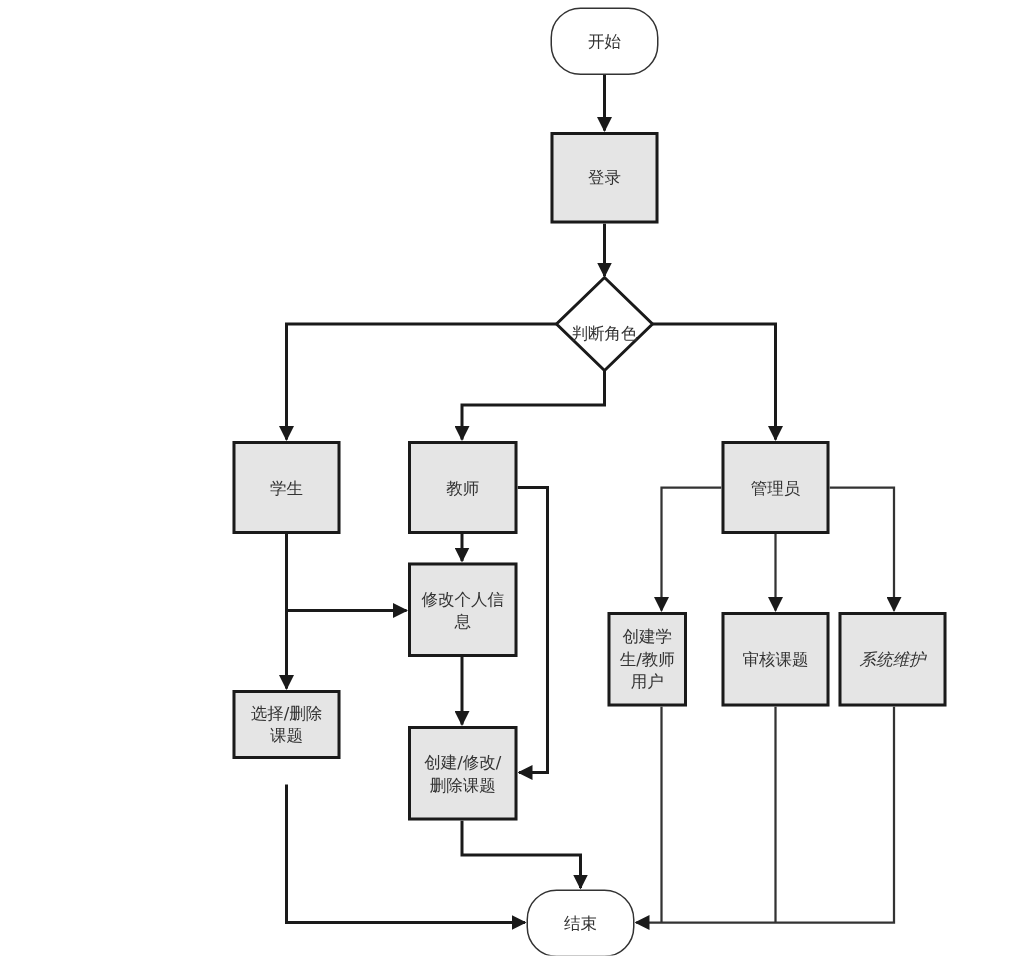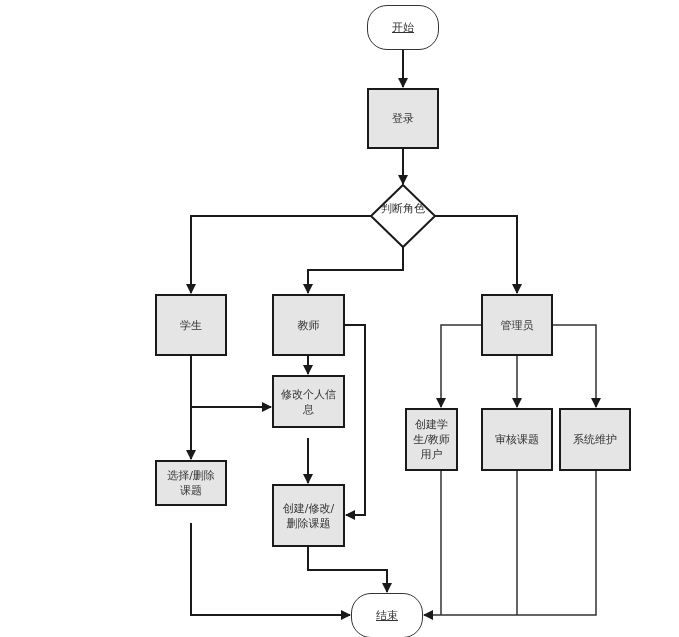--- a/index.html
+++ b/index.html
@@ -3,21 +3,21 @@
 <meta charset="utf-8">
 <style>
   html, body { margin: 0; padding: 0; background: #ffffff; }
   body { width: 679px; height: 637px; position: relative; overflow: hidden;
          font-family: "DejaVu Sans", "Liberation Sans", sans-serif; }
   svg { position: absolute; left: 0; top: 0; }
   .node { position: absolute; display: flex; align-items: center; justify-content: center;
           text-align: center; font-size: 11px; color: #333333; box-sizing: border-box;
           line-height: 15px; padding: 0 6px; }
   .rect { border: 2px solid #1a1a1a; background: #e5e5e5; }
-  .term { border: 1.5px solid #333333; background: #ffffff; border-radius: 20px; text-decoration: underline; }
+  .term { border: 1.5px solid #333333; background: #ffffff; border-radius: 20px; }
   .dlabel { position: absolute; display: flex; align-items: center; justify-content: center;
             font-size: 11px; color: #333333; }
 </style>
 </head>
 <body>
 
 <svg width="679" height="637" viewBox="0 0 679 637">
   <defs>
     <marker id="arr" markerWidth="10" markerHeight="10" refX="9" refY="5" orient="auto" markerUnits="userSpaceOnUse">
       <path d="M0,0 L10,5 L0,10 z" fill="#1a1a1a"></path>
@@ -49,55 +49,55 @@
 </svg>
 
 <div class="node term" style="left:367px;top:5px;width:72px;height:45px;">
   <span>开始</span>
 </div>
 
 <div class="node rect" style="left:367px;top:88px;width:72px;height:61px;">
   <span>登录</span>
 </div>
 
-<div class="dlabel" style="left:371px;top:197px;width:64px;height:22px;justify-content:center;">
+<div class="dlabel" style="left:371px;top:211px;width:64px;height:22px;justify-content:center;">
   <span>判断角色</span>
 </div>
 
 <div class="node rect" style="left:155px;top:294px;width:72px;height:62px;">
   <span>学生</span>
 </div>
 
 <div class="node rect" style="left:272px;top:294px;width:73px;height:62px;">
   <span>教师</span>
 </div>
 
 <div class="node rect" style="left:481px;top:294px;width:72px;height:62px;">
   <span>管理员</span>
 </div>
 
-<div class="node rect" style="left:272px;top:375px;width:73px;height:53px;justify-content:flex-end;">
+<div class="node rect" style="left:272px;top:375px;width:73px;height:63px;justify-content:flex-end;">
   <span>修改个人信息</span>
 </div>
 
 <div class="node rect" style="left:155px;top:460px;width:72px;height:46px;">
   <span>选择/删除课题</span>
 </div>
 
 <div class="node rect" style="left:272px;top:484px;width:73px;height:63px;">
   <span>创建/修改/删除课题</span>
 </div>
 
 <div class="node rect" style="left:405px;top:408px;width:53px;height:63px;">
   <span>创建学生/教师用户</span>
 </div>
 
 <div class="node rect" style="left:481px;top:408px;width:72px;height:63px;">
   <span>审核课题</span>
 </div>
 
-<div class="node rect" style="left:559px;top:408px;width:72px;height:63px;">
+<div class="node rect" style="left:559px;top:408px;width:72px;height:63px;font-style:italic;">
   <span>系统维护</span>
 </div>
 
 <div class="node term" style="left:351px;top:593px;width:72px;height:45px;">
   <span>结束</span>
 </div>
 
 </body></html>

